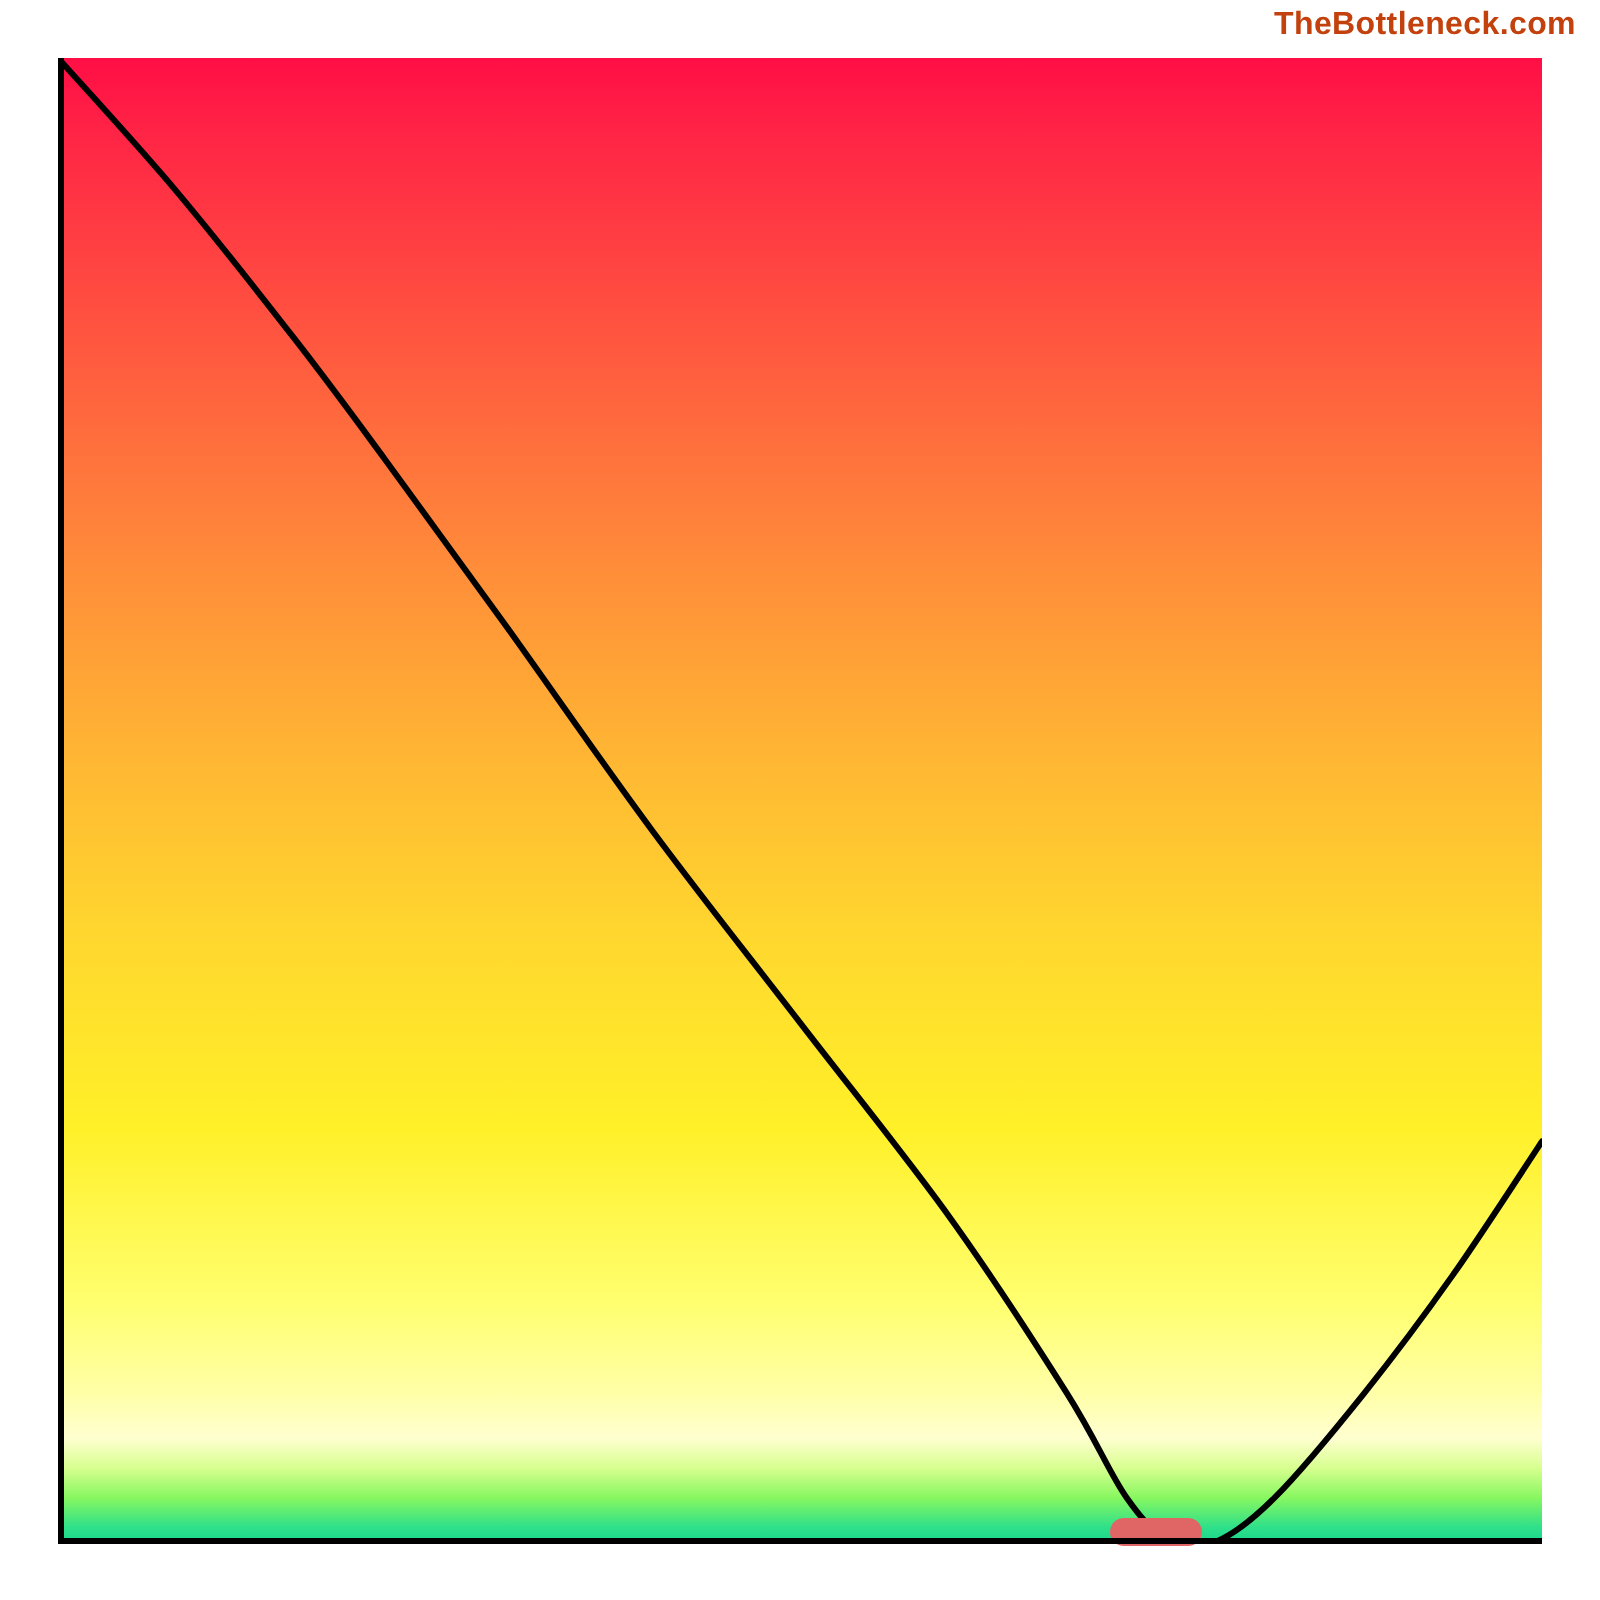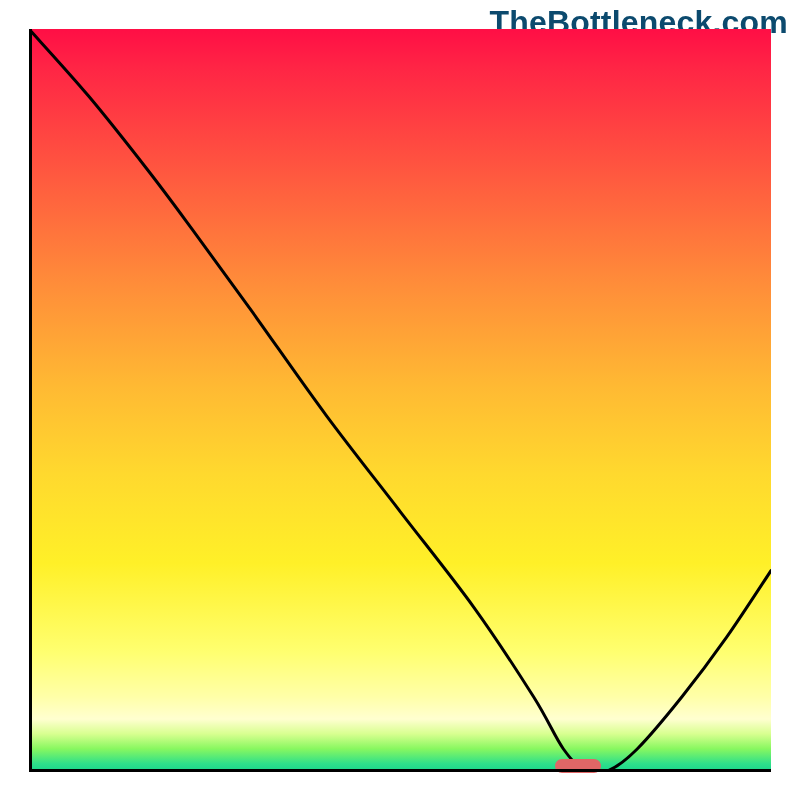--- a/index.html
+++ b/index.html
@@ -13,23 +13,23 @@
   }
   .canvas {
     position: relative;
     width: 800px;
     height: 800px;
   }
   .watermark {
     position: absolute;
     top: 4px;
     right: 12px;
-    font-size: 32px;
+    font-size: 16px;
     font-weight: 600;
-    color: #0c4a6e;
+    color: #c2410c;
     letter-spacing: 0.2px;
   }
   .plot-area {
     position: absolute;
     left: 29px;
     top: 29px;
     width: 742px;
     height: 742px;
     box-sizing: border-box;
   }

